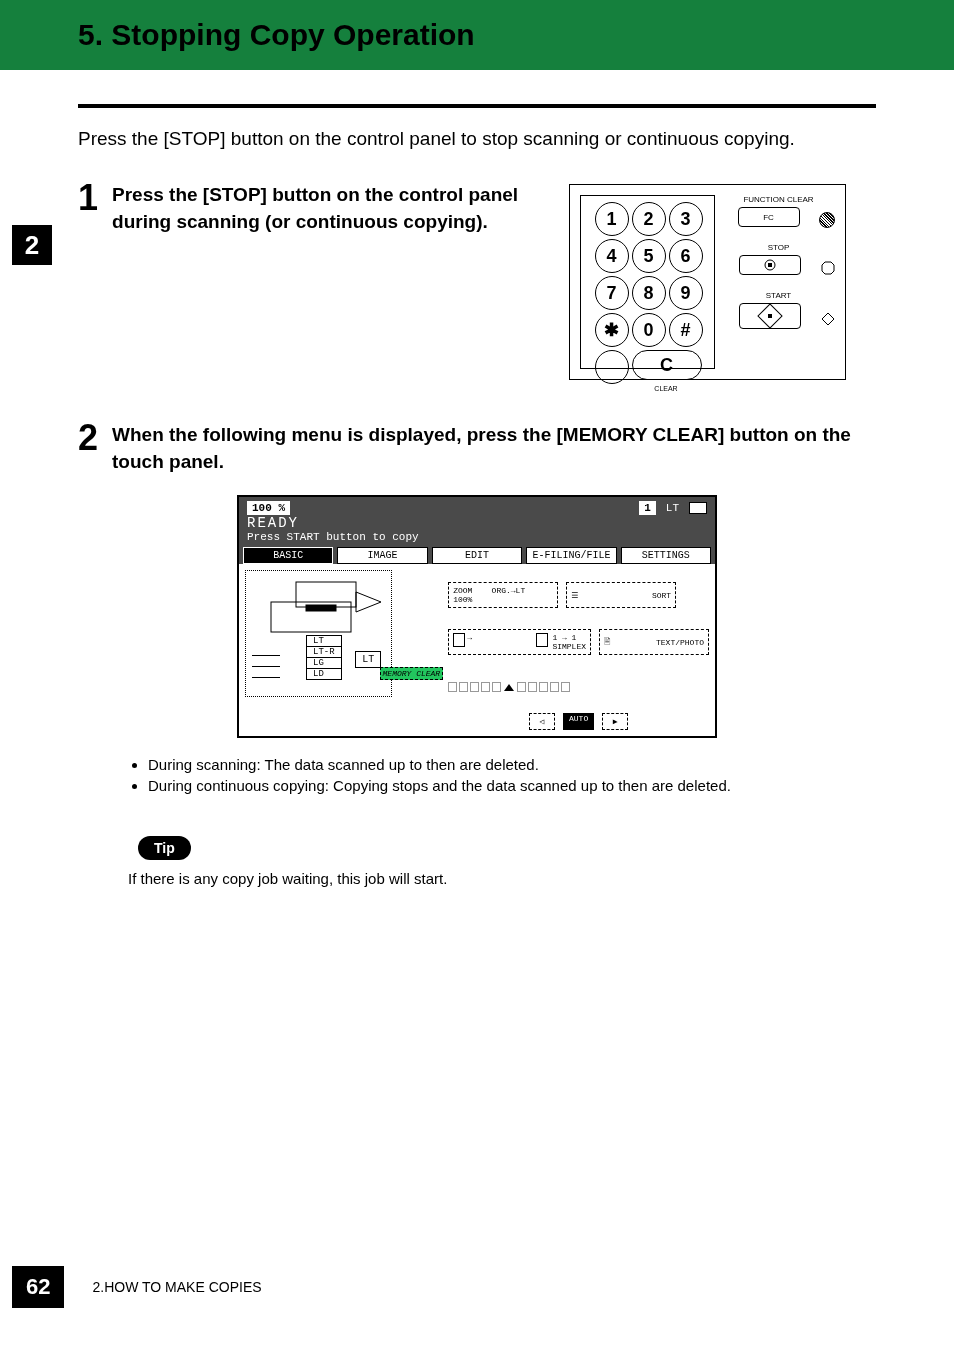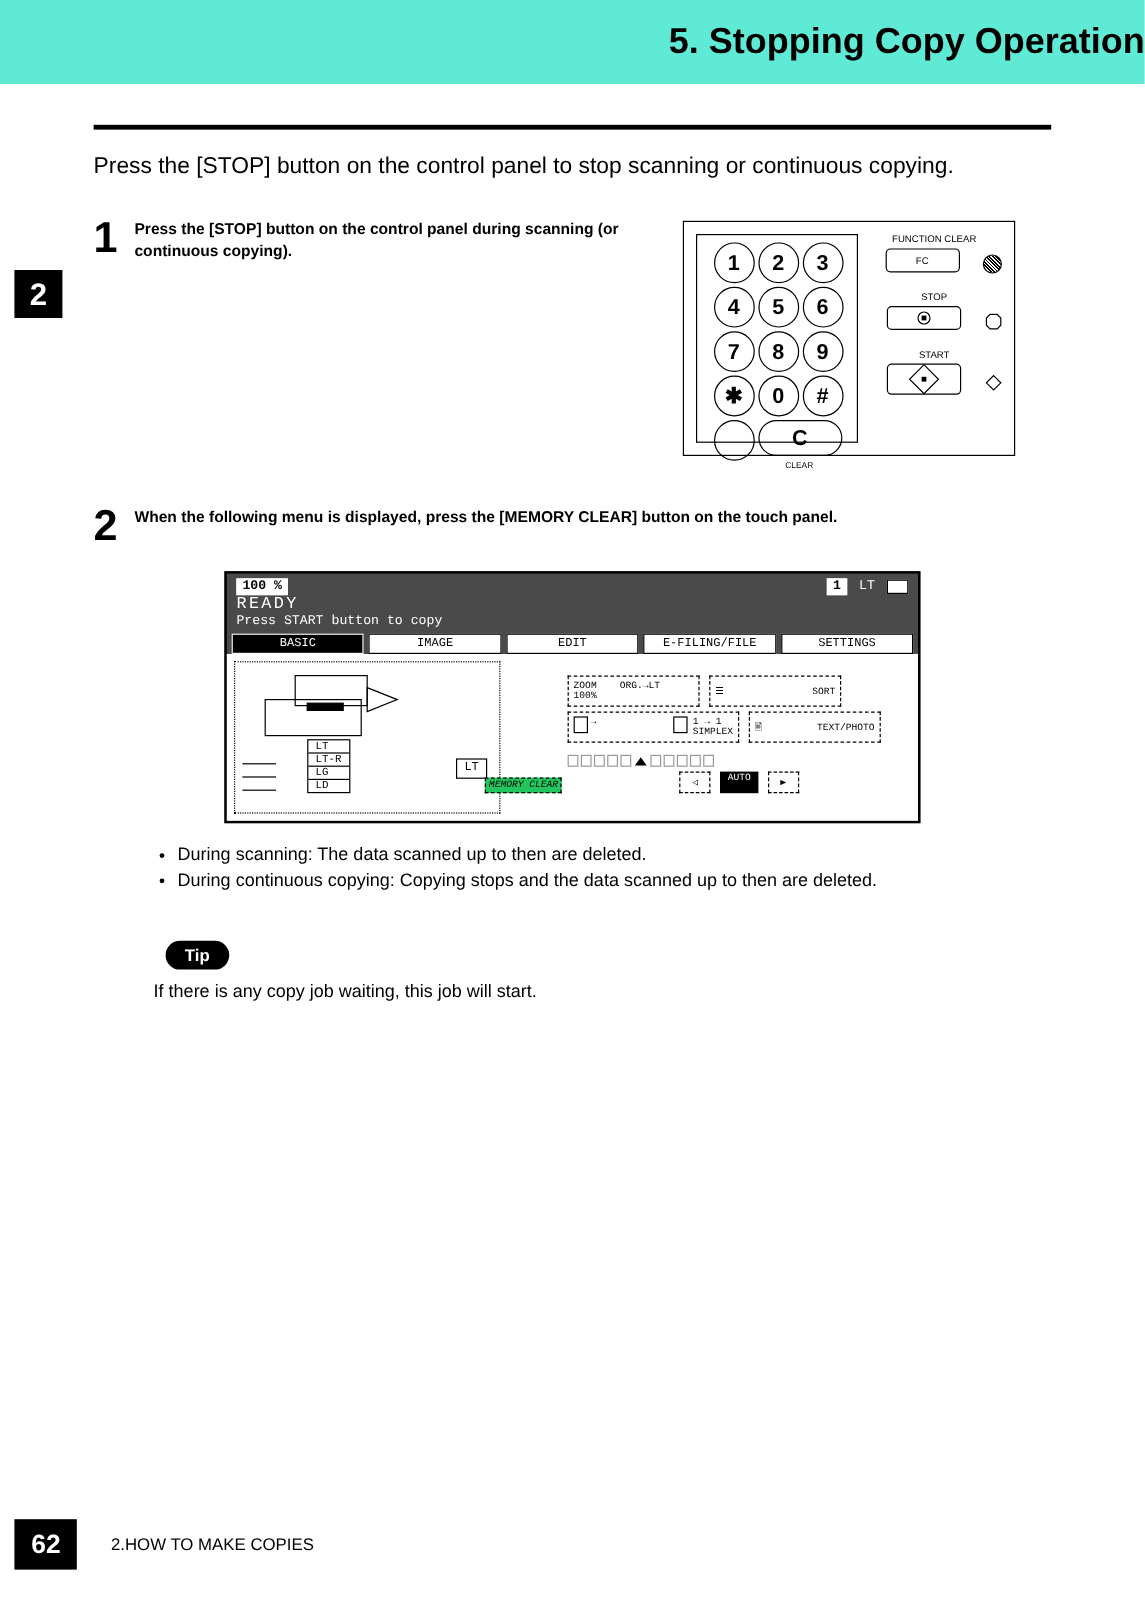--- a/index.html
+++ b/index.html
@@ -6,24 +6,23 @@
     margin: 0;
     padding: 0;
     font-family: Arial, Helvetica, sans-serif;
     width: 954px;
     height: 1348px;
     background: #fff;
     color: #000;
     position: relative;
   }
   .title-bar {
-    background: #5eead4;
+    background: #15803d;
     padding: 18px 0 18px 78px;
     margin: 0;
-    text-align: right;
   }
   .title-bar h1 {
     margin: 0;
     font-size: 30px;
     font-weight: bold;
   }
   .sidebar-tab {
     position: absolute;
     left: 12px;
     top: 225px;
@@ -59,21 +58,21 @@
     font-size: 36px;
     font-weight: bold;
     margin-right: 14px;
     line-height: 1;
     font-family: Arial, sans-serif;
   }
   .step-body {
     flex: 1;
   }
   .step-text {
-    font-size: 13px;
+    font-size: 19px;
     font-weight: bold;
     line-height: 1.4;
     margin-top: 2px;
   }
   .panel-row {
     display: flex;
     justify-content: space-between;
     align-items: flex-start;
     gap: 40px;
   }
@@ -157,21 +156,21 @@
   }
   .clear-lbl {
     grid-column: 2 / span 2;
     font-size: 7px;
     text-align:center;
     margin-top: -2px;
   }
 
   
   .touchpanel {
-    width: 580px;
+    width: 480px;
     margin: 12px auto 18px auto;
     border: 2px solid #000;
     background: #4a4a4a;
     color: #fff;
     font-family: "Courier New", monospace;
     font-size: 11px;
     box-sizing: border-box;
   }
   .tp-top {
     padding: 4px 8px 4px 8px;
@@ -260,21 +259,21 @@
     border:1px dashed #000;
     background:#22c55e;
     padding:1px 2px;
     font-size:8px;
     font-style:italic;
   }
   .tp-right {
     flex:1;
     display:flex;
     flex-direction:column;
-    gap:4px;
+    gap:21px;
     padding-top:12px;
     padding-left:50px;
   }
   .tp-row {
     display:flex;
     gap:8px;
   }
   .tp-btn {
     border:1px dashed #000;
     background:#fff;

